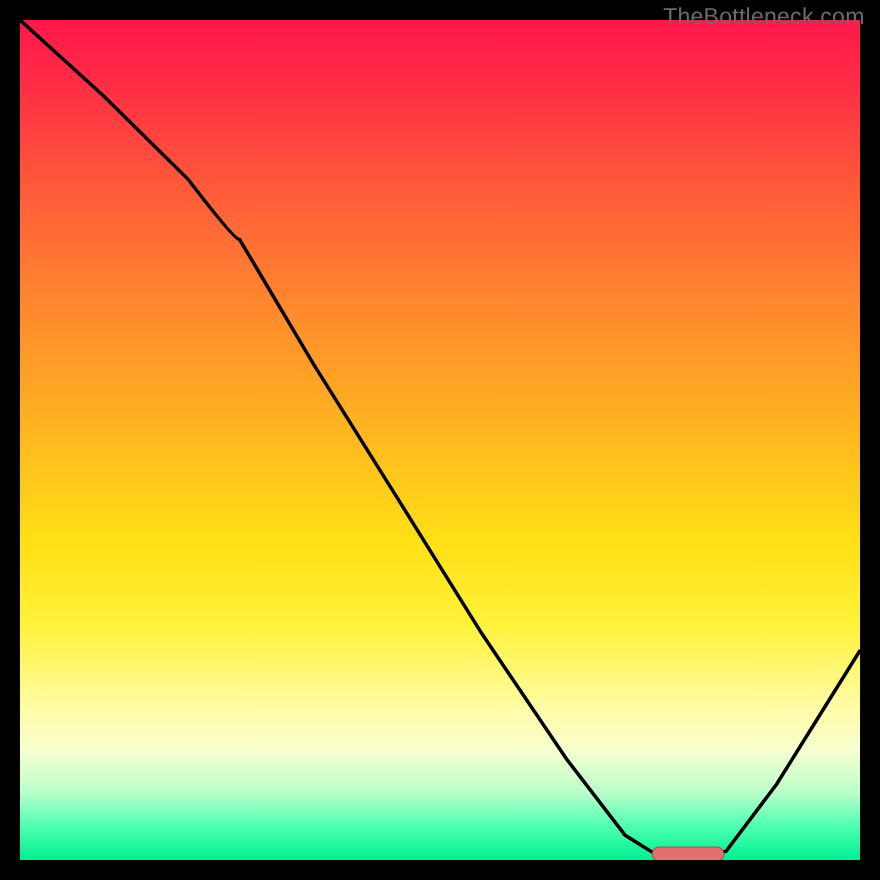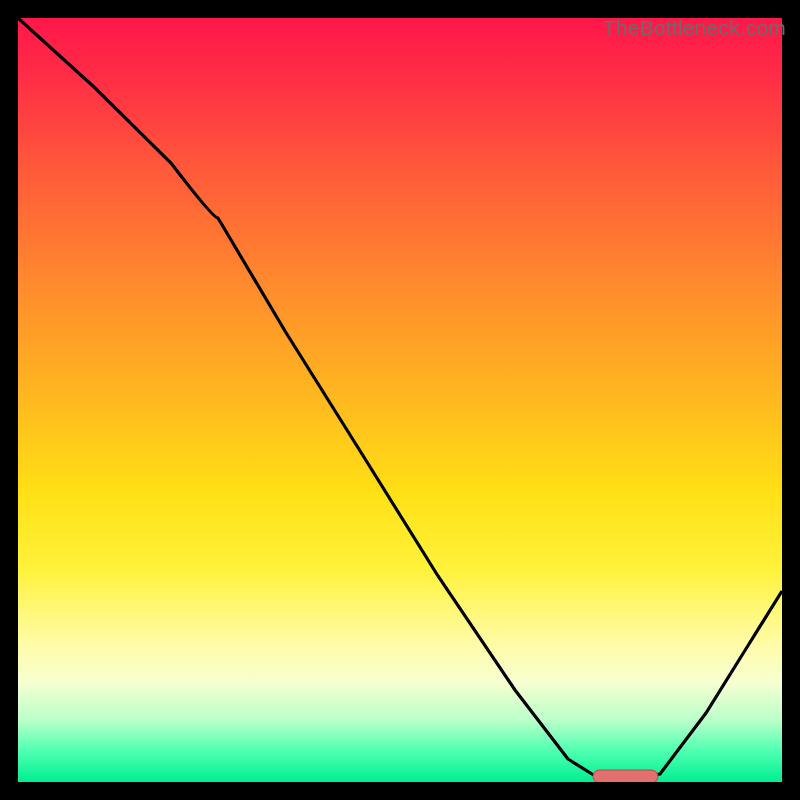--- a/index.html
+++ b/index.html
@@ -49,21 +49,21 @@
   }
   svg.curve {
     position: absolute;
     left: 0;
     top: 0;
     width: 100%;
     height: 100%;
   }
   .watermark {
     position: absolute;
-    top: 16px;
+    top: 4px;
     right: 14px;
     color: #6b6b6b;
     font-size: 21px;
     letter-spacing: 0.2px;
     user-select: none;
   }
 </style>
 </head>
 <body>
 

